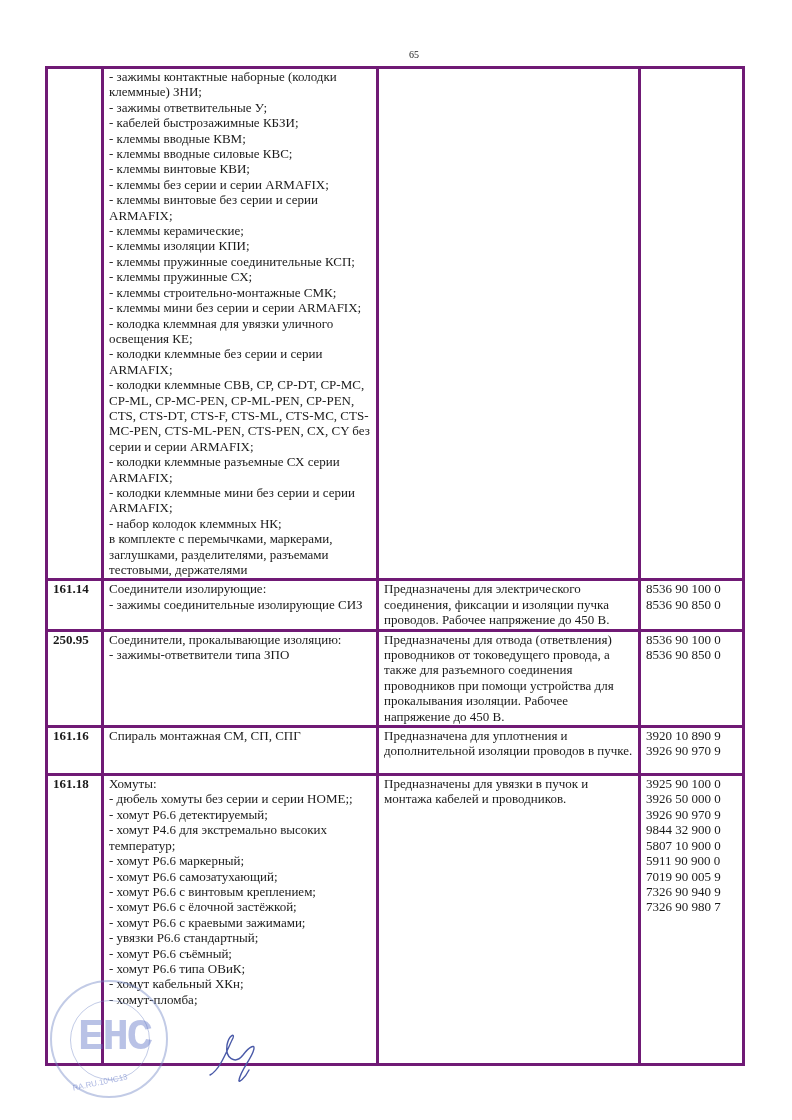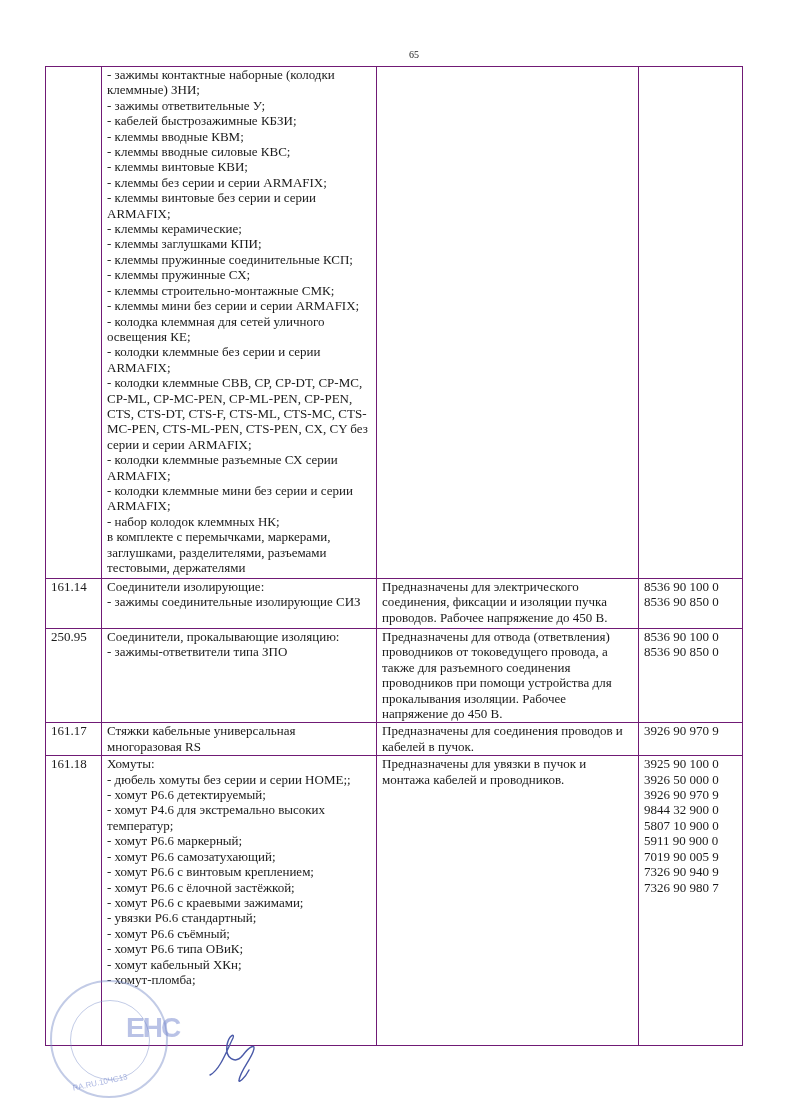--- a/index.html
+++ b/index.html
@@ -10,41 +10,41 @@
   }
   .page-number {
     position: absolute; left: 409px; top: 49px; font-size: 10px;
   }
   table.spec {
     position: absolute; left: 45px; top: 66px;
     width: 697px; border-collapse: collapse; table-layout: fixed;
     font-size: 13px; line-height: 15.4px;
   }
   table.spec td {
-    border: 1px solid #701a75; vertical-align: top; padding: 0 4px 1px 5px; margin-top: 8px;
+    border: 3px solid #701a75; vertical-align: top; padding: 0 4px 1px 5px; margin-top: 8px;
   }
   col.c1 { width: 56px; }
   col.c2 { width: 275px; }
   col.c3 { width: 262px; }
   col.c4 { width: 104px; }
-  td.num { font-weight: normal; padding-left: 8px; }
+  td.num { font-weight: bold; padding-left: 8px; }
   td.codes { }
   .line { display: block; }
   .stamp {
     position: absolute; left: 50px; top: 980px; width: 118px; height: 118px;
     border-radius: 50%; border: 2px solid rgba(120,140,200,0.45);
     box-sizing: border-box; pointer-events: none;
   }
   .stamp-inner {
     position: absolute; left: 18px; top: 18px; width: 78px; height: 78px;
     border-radius: 50%; border: 1.5px solid rgba(120,140,200,0.45);
   }
   .stamp-text {
-    position: absolute; left: 26px; top: 30px; font-family: Liberation Sans, sans-serif;
-    font-weight: bold; font-size: 28px; color: rgba(100,120,200,0.45); letter-spacing: -2px; margin-left: 48px;
+    position: absolute; left: 26px; top: 30px; font-family: Liberation Mono, monospace;
+    font-weight: bold; font-size: 44px; color: rgba(100,120,200,0.45); letter-spacing: -2px;
   }
   .stamp-reg {
     position: absolute; left: 20px; top: 96px; font-family: "Liberation Sans", sans-serif;
     font-size: 8px; color: rgba(100,120,200,0.55); transform: rotate(-12deg);
   }
   .signature { position: absolute; left: 205px; top: 1030px; }
 </style>
 </head>
 <body>
 
@@ -63,26 +63,26 @@
         <td>
           <span class="line">- зажимы контактные наборные (колодки клеммные) ЗНИ;</span>
           <span class="line">- зажимы ответвительные У;</span>
           <span class="line">- кабелей быстрозажимные КБЗИ;</span>
           <span class="line">- клеммы вводные КВМ;</span>
           <span class="line">- клеммы вводные силовые КВС;</span>
           <span class="line">- клеммы винтовые КВИ;</span>
           <span class="line">- клеммы без серии и серии ARMAFIX;</span>
           <span class="line">- клеммы винтовые без серии и серии ARMAFIX;</span>
           <span class="line">- клеммы керамические;</span>
-          <span class="line">- клеммы заглушками КПИ;</span>
+          <span class="line">- клеммы изоляции КПИ;</span>
           <span class="line">- клеммы пружинные соединительные КСП;</span>
           <span class="line">- клеммы пружинные СХ;</span>
           <span class="line">- клеммы строительно-монтажные СМК;</span>
           <span class="line">- клеммы мини без серии и серии ARMAFIX;</span>
-          <span class="line">- колодка клеммная для сетей уличного освещения КЕ;</span>
+          <span class="line">- колодка клеммная для увязки уличного освещения КЕ;</span>
           <span class="line">- колодки клеммные без серии и серии ARMAFIX;</span>
           <span class="line">- колодки клеммные СВВ, СР, CP-DT, CP-MC, CP-ML, CP-MC-PEN, CP-ML-PEN, CP-PEN, CTS, CTS-DT, CTS-F, CTS-ML, CTS-MC, CTS-MC-PEN, CTS-ML-PEN, CTS-PEN, CX, CY без серии и серии ARMAFIX;</span>
           <span class="line">- колодки клеммные разъемные СХ серии ARMAFIX;</span>
           <span class="line">- колодки клеммные мини без серии и серии ARMAFIX;</span>
           <span class="line">- набор колодок клеммных НК;</span>
           <span class="line">в комплекте с перемычками, маркерами, заглушками, разделителями, разъемами тестовыми, держателями</span>
         </td>
         <td></td>
         <td class="codes"></td>
       </tr>
@@ -103,27 +103,28 @@
         <td>
           <span class="line">Соединители, прокалывающие изоляцию:</span>
           <span class="line">- зажимы-ответвители типа ЗПО</span>
         </td>
         <td>Предназначены для отвода (ответвления) проводников от токоведущего провода, а также для разъемного соединения проводников при помощи устройства для прокалывания изоляции. Рабочее напряжение до 450 В.</td>
         <td class="codes">
           <span class="line">8536 90 100 0</span>
           <span class="line">8536 90 850 0</span>
         </td>
       </tr>
-      <tr style="height: 32px;">
-        <td class="num">161.17</td>
+      <tr style="height: 48px;">
+        <td class="num">161.16</td>
         <td>
-          <span class="line">Стяжки кабельные универсальная многоразовая RS</span>
+          <span class="line">Спираль монтажная СМ, СП, СПГ</span>
         </td>
-        <td>Предназначены для соединения проводов и кабелей в пучок.</td>
+        <td>Предназначена для уплотнения и дополнительной изоляции проводов в пучке.</td>
         <td class="codes">
+          <span class="line">3920 10 890 9</span>
           <span class="line">3926 90 970 9</span>
         </td>
       </tr>
       <tr style="height: 290px;">
         <td class="num">161.18</td>
         <td>
           <span class="line">Хомуты:</span>
           <span class="line">- дюбель хомуты без серии и серии HOME;;</span>
           <span class="line">- хомут Р6.6 детектируемый;</span>
           <span class="line">- хомут Р4.6 для экстремально высоких температур;</span>

